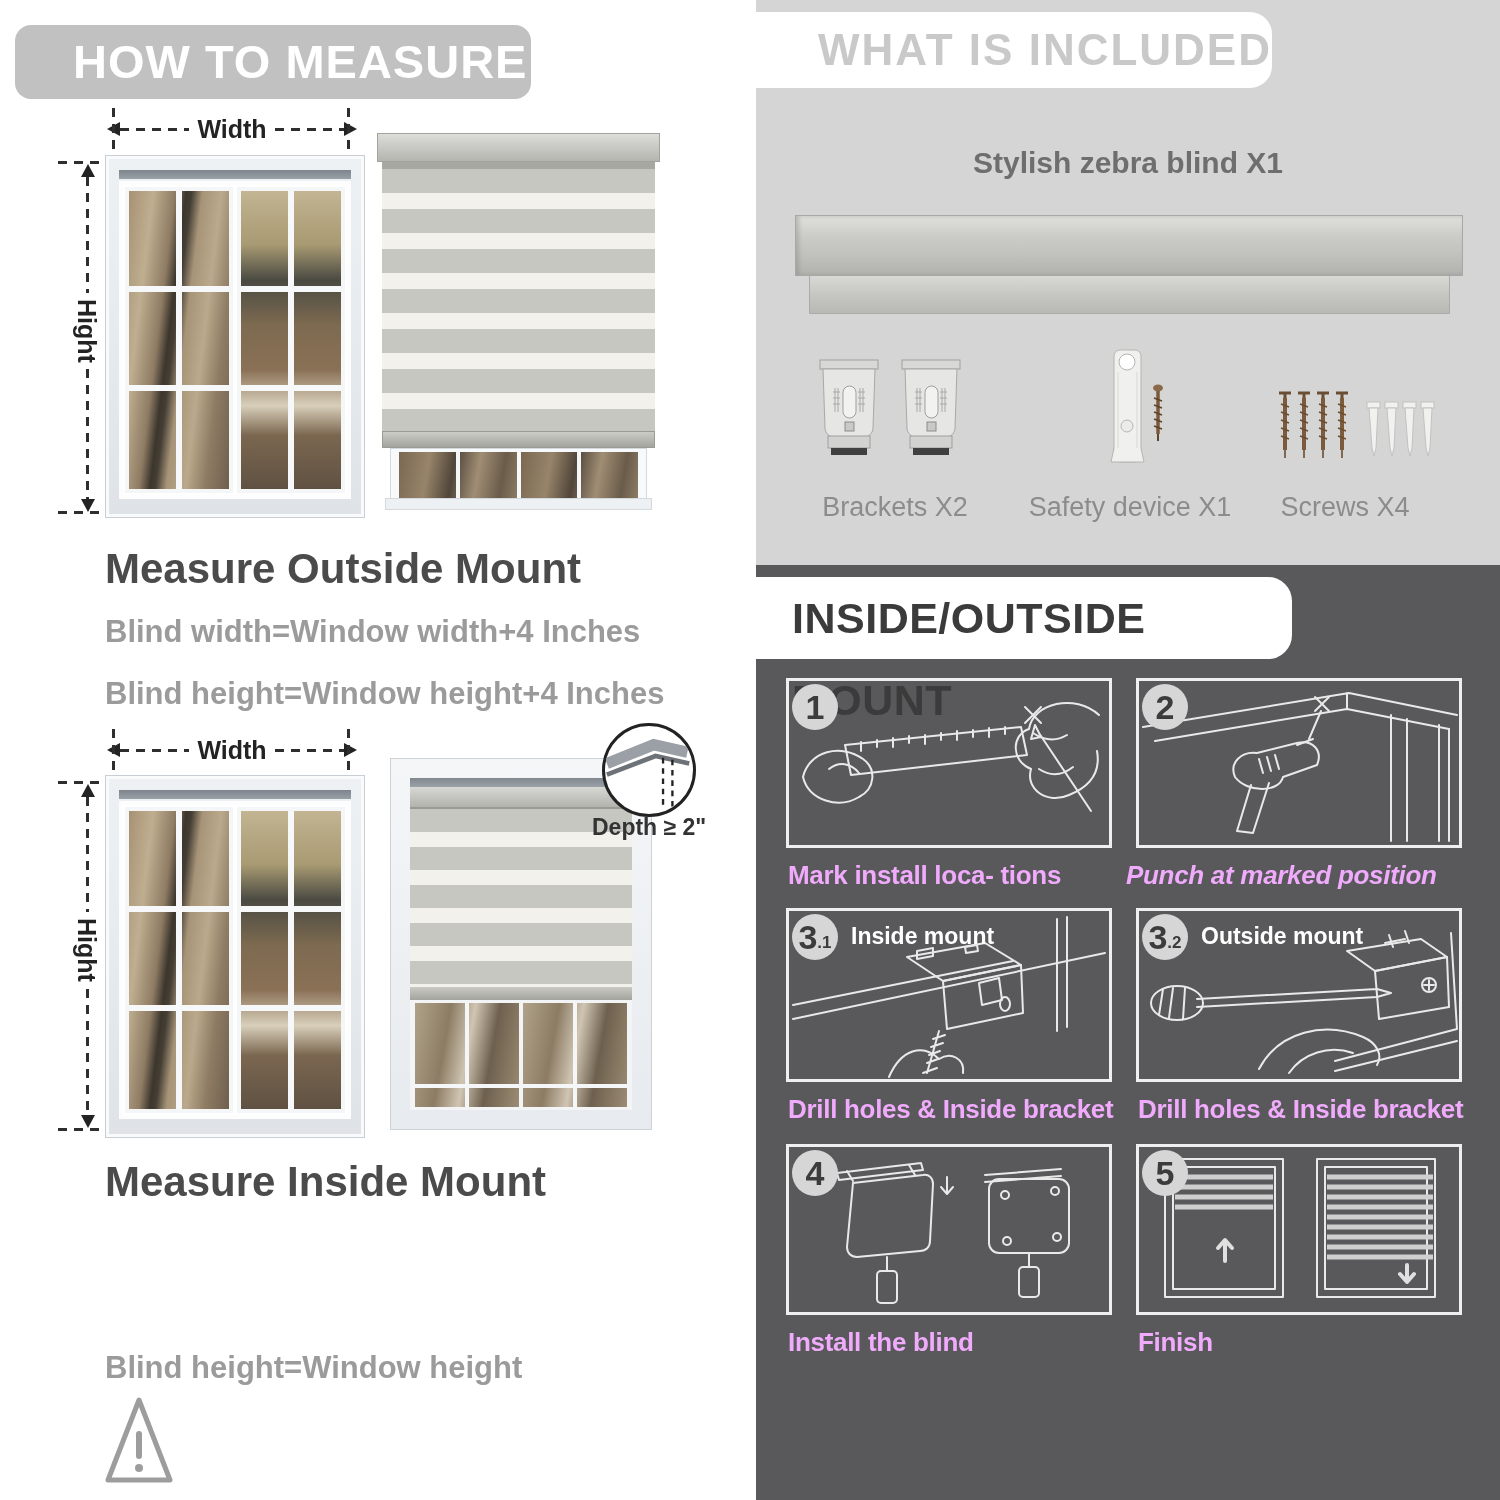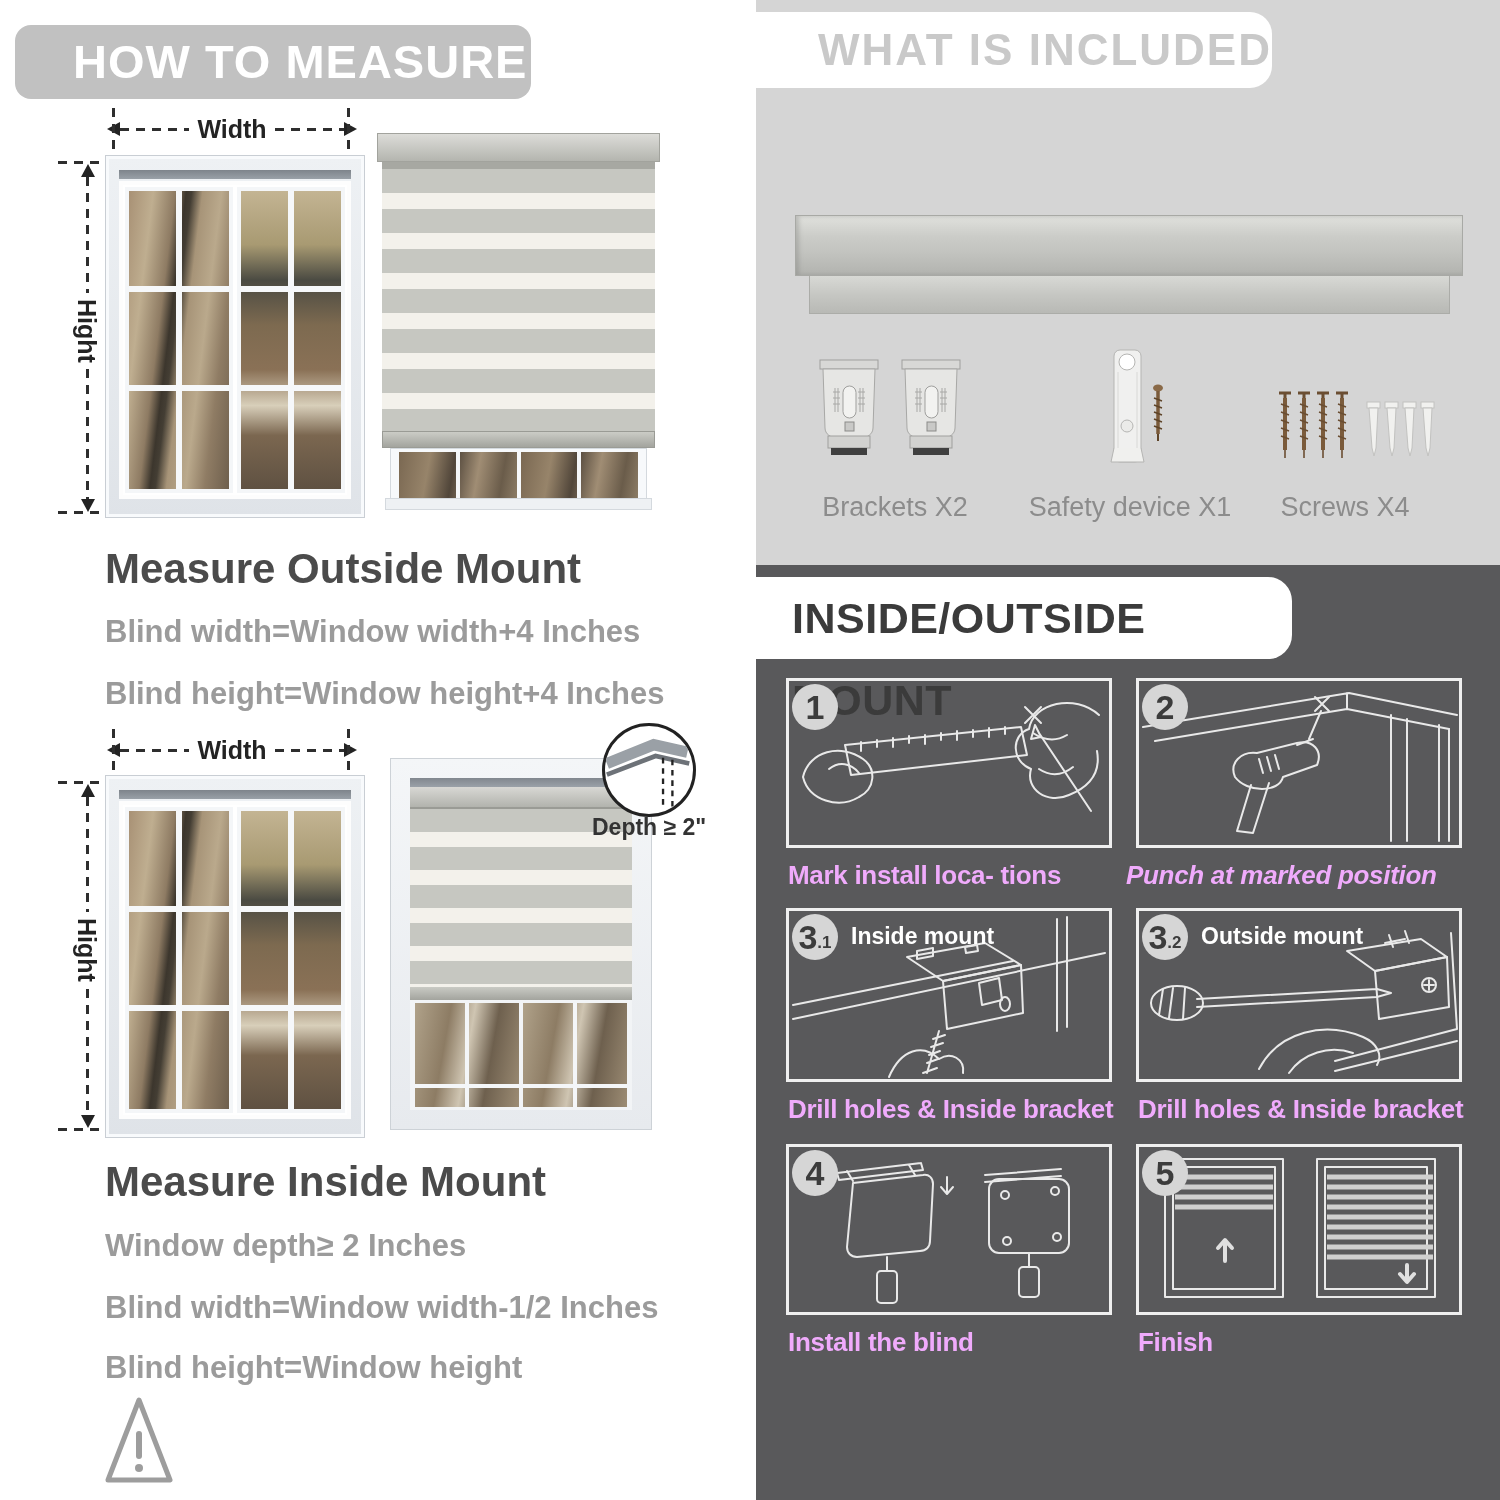--- a/index.html
+++ b/index.html
@@ -214,34 +214,33 @@
     <svg viewBox="0 0 94 94" width="88" height="88">
       <path d="M2 40 L52 20 L88 28" stroke="#9aa0a6" stroke-width="12" fill="none"></path>
       <path d="M2 52 L54 32 L90 40" stroke="#6d7278" stroke-width="5" fill="none"></path>
       <path d="M62 34 V86" stroke="#222" stroke-width="2.5" stroke-dasharray="6 5" fill="none"></path>
       <path d="M72 36 V88" stroke="#222" stroke-width="2.5" stroke-dasharray="6 5" fill="none"></path>
     </svg>
   </div>
   <div class="abs depth-label">Depth ≥ 2"</div>
 
   <div class="abs h1" style="left:105px;top:1158px;">Measure Inside Mount</div>
-  <div class="abs sub" style="left:105px;top:1228px;">Window depth≥ 2 Inches</div>
-  <div class="abs sub" style="left:105px;top:1290px;">Blind width=Window width-1/2 Inches</div>
   <div class="abs sub" style="left:105px;top:1350px;">Blind height=Window height</div>
 
   <svg class="abs" style="left:103px;top:1392px;" width="72" height="96" viewBox="0 0 72 96">
     <path d="M36 8 L67 88 L5 88 Z" stroke="#9d9d9d" stroke-width="5" fill="none" stroke-linejoin="round"></path>
     <path d="M36 42 V64" stroke="#9d9d9d" stroke-width="6" stroke-linecap="round"></path>
     <circle cx="36" cy="76" r="4" fill="#9d9d9d"></circle>
   </svg>
 
   <div class="abs right-half">
 
     <div class="r-top">
       <div class="abs wii-banner">WHAT IS INCLUDED</div>
+      <div class="abs prod-title">Stylish zebra blind X1</div>
 
       <div class="abs headrail"></div>
       <div class="abs headrail-low"></div>
 
       <svg class="abs" style="left:58px;top:356px;" width="70" height="104" viewBox="0 0 70 104">
         <rect x="6" y="4" width="58" height="9" fill="#d8d8d6" stroke="#9f9f9d"></rect>
         <path d="M9 13 H61 L59 72 C59 78 53 82 47 82 H23 C17 82 11 78 11 72 Z" fill="#e6e6e4" stroke="#a8a8a6"></path>
         <rect x="29" y="30" width="13" height="32" rx="6.5" fill="#f2f2f0" stroke="#9f9f9d"></rect>
         <path d="M21 32 v24 M24 32 v24 M19 36 h7 M19 42 h7 M19 48 h7" stroke="#a8a8a6" fill="none"></path>
         <path d="M46 32 v24 M49 32 v24 M44 36 h7 M44 42 h7 M44 48 h7" stroke="#a8a8a6" fill="none"></path>

